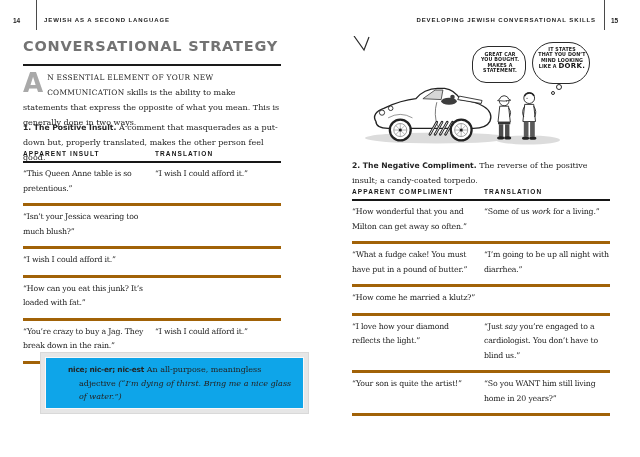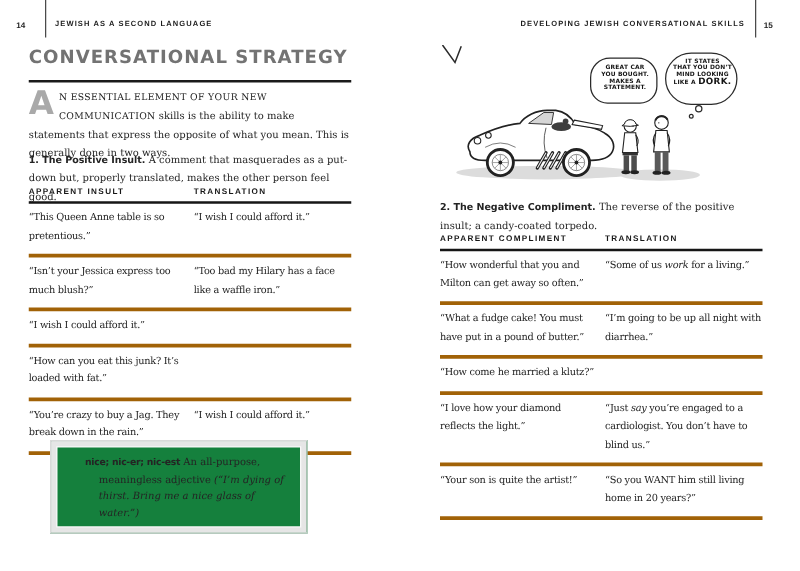--- a/index.html
+++ b/index.html
@@ -35,22 +35,22 @@
            border-bottom:2.5px solid #161616; }
   .th { font-family:"Liberation Sans", sans-serif; font-weight:bold; font-size:6.5px;
         letter-spacing:1.1px; color:#161616; }
   .trow { display:grid; grid-template-columns:132px 1fr; border-bottom:3px solid #a16207;
           padding:4px 0 7px; }
   .tcell { font-size:7.8px; line-height:14.5px; letter-spacing:-0.2px; }
   .tcell:first-child { padding-right:8px; }
   .it { font-style:italic; }
 
   
-  .gloss-box { position:absolute; left:40px; top:352px; width:206px; min-height:58px;
-               background:#15803d; border:1px solid #d9d9d9;
+  .gloss-box { position:absolute; left:40px; top:352px; width:269px; min-height:58px;
+               background:#0ea5e9; border:1px solid #d9d9d9;
                box-shadow: inset 0 0 0 4px #e6e6e6, inset 0 0 0 5px #f8f8f8;
                padding:10px 14px 9px 38px; }
   .gloss-text { font-size:8px; line-height:13.5px; text-indent:-11px; }
   .gloss-term { font-weight:bold; font-family:"DejaVu Sans", sans-serif; font-size:7.4px; letter-spacing:-0.2px; }
 
   
   .cartoon { position:absolute; left:352px; top:36px; width:258px; height:120px; }
   .cartoon svg { position:absolute; left:0; top:0; }
   .bubble { position:absolute; background:#fff; border:1.2px solid #2a2a2a; z-index:2; }
   .speech  { left:120px; top:10px; width:54px; height:37px; border-radius:16px 16px 14px 14px; }
@@ -96,22 +96,21 @@
     <div class="thead">
       <div class="th">APPARENT INSULT</div>
       <div class="th">TRANSLATION</div>
     </div>
     <div>
         <div class="trow">
           <div class="tcell"><span>“This Queen Anne table is so pretentious.”</span></div>
           <div class="tcell"><span>“I wish I could afford it.”</span></div>
         </div>
         <div class="trow">
-          <div class="tcell"><span>“Isn’t your Jessica express too much blush?”</span></div>
-          <div class="tcell"><span>“Too bad my Hilary has a face like a waffle iron.”</span></div>
+          <div class="tcell"><span>“Isn’t your Jessica wearing too much blush?”</span></div>
         </div>
         <div class="trow">
           <div class="tcell"><span>“I wish I could afford it.”</span></div>
         </div>
         <div class="trow">
           <div class="tcell"><span>“How can you eat this junk? It’s loaded with fat.”</span></div>
         </div>
         <div class="trow">
           <div class="tcell"><span>“You’re crazy to buy a Jag. They break down in the rain.”</span></div>
           <div class="tcell"><span>“I wish I could afford it.”</span></div>

